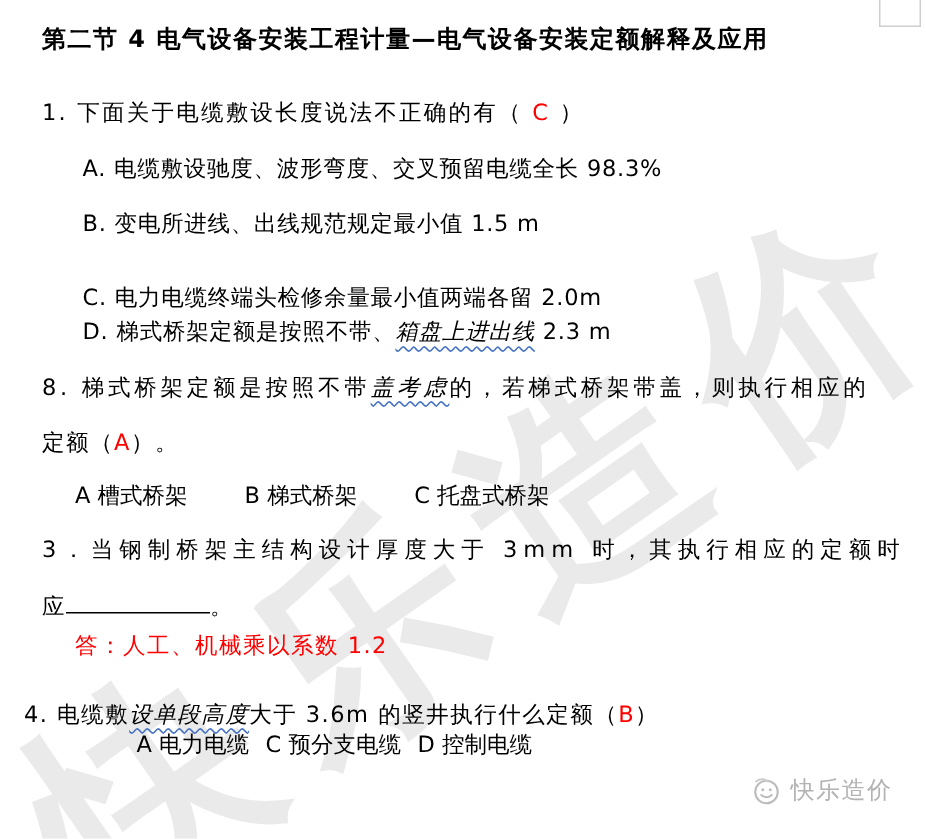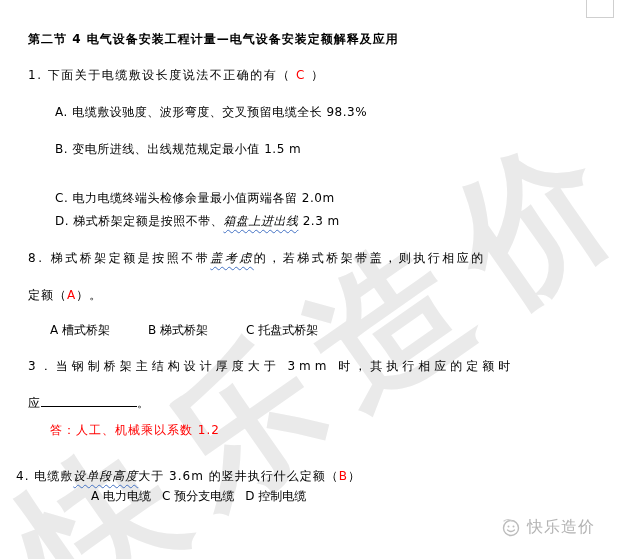--- a/index.html
+++ b/index.html
@@ -18,22 +18,22 @@
     white-space:nowrap;z-index:0;font-weight:bold;
     user-select:none;pointer-events:none;
   }
 
   
   .corner-box{
     position:absolute;right:3px;top:-8px;width:26px;height:24px;
     border:1px solid #cfcfcf;background:#ffffff;z-index:1;
   }
 
-  .line{position:absolute;font-size:12px;line-height:20px;white-space:nowrap;z-index:2;}
-  .title{left:28px;top:29px;font-size:12px;font-weight:bold;letter-spacing:1px;}
+  .line{position:absolute;font-size:15px;line-height:20px;white-space:nowrap;z-index:2;}
+  .title{left:28px;top:16px;font-size:16px;font-weight:bold;letter-spacing:1px;}
 
   .q1      {left:28px;top:65px;letter-spacing:1.5px;}
   .q1-a    {left:55px;top:102px;letter-spacing:0.5px;}
   .q1-b    {left:55px;top:139px;letter-spacing:0.5px;}
   .q1-c    {left:55px;top:188px;letter-spacing:0.5px;}
   .q1-d    {left:55px;top:211px;letter-spacing:0.5px;}
 
   .q2-l1   {left:28px;top:248px;letter-spacing:2.5px;}
   .q2-l2   {left:28px;top:285px;letter-spacing:1px;}
   .q2-opts {left:50px;top:320px;display:flex;gap:38px;}

